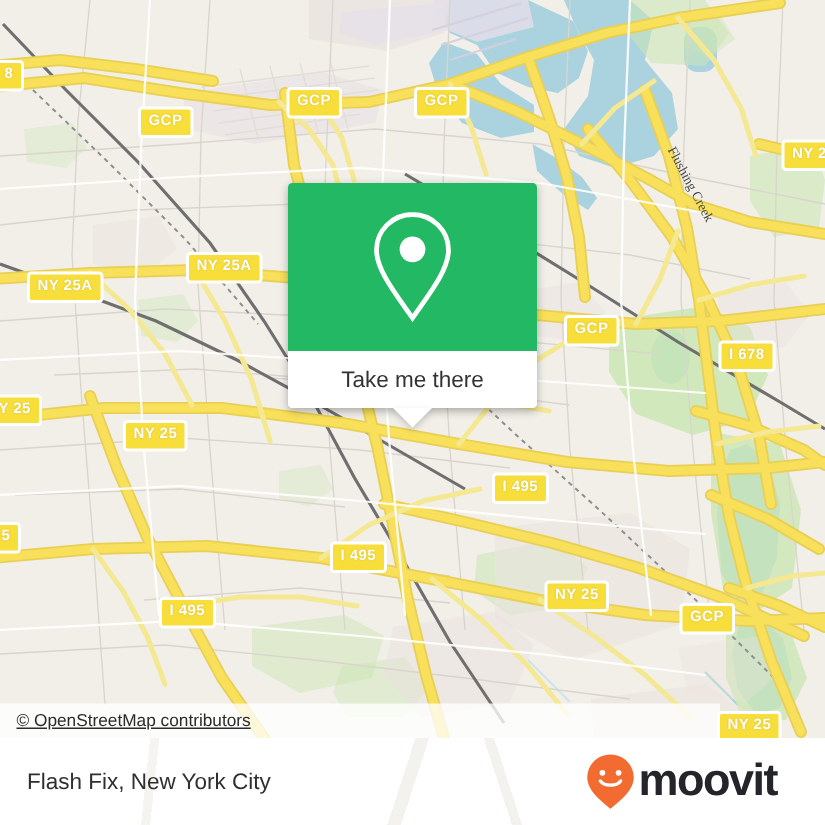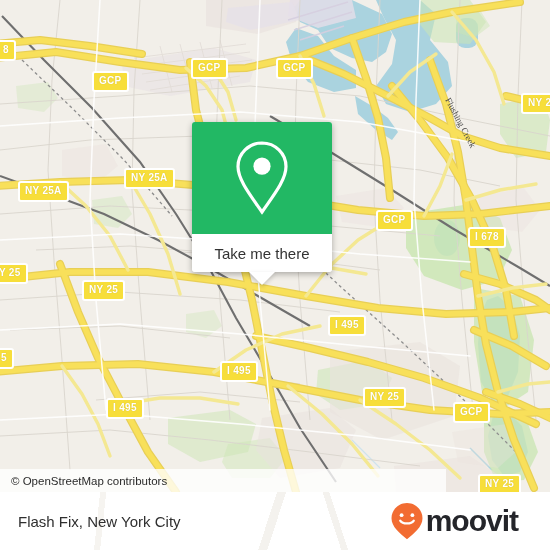--- a/index.html
+++ b/index.html
@@ -43,21 +43,21 @@
     font-size: 9px;
     color: #4a4a4a;
     white-space: nowrap;
     font-family: "Liberation Serif", serif;
   }
 
   
   .popup {
     position: absolute;
     left: 192px; top: 122px;
-    width: 140px;
+    width: 166px;
     border-radius: 3px;
     box-shadow: 0 2px 6px rgba(0,0,0,.30);
     overflow: visible;
     z-index: 40;
   }
   .popup-head {
     background: #22b864;
     height: 112px;
     border-radius: 3px 3px 0 0;
     display: flex; align-items: center; justify-content: center;
@@ -82,27 +82,28 @@
     border-left: 13px solid transparent;
     border-right: 13px solid transparent;
     border-top: 13px solid #ffffff;
     filter: drop-shadow(0 2px 2px rgba(0,0,0,.18));
   }
 
   
   .attribution {
     position: absolute;
     left: 0; bottom: 0;
-    width: 446px; height: 23px;
+    width: 480px; height: 23px;
     background: rgba(255,255,255,.78);
     display: flex; align-items: center;
     padding-left: 11px;
     font-size: 11.5px;
     color: #2b2b2b;
     z-index: 30;
+    text-decoration: underline;
   }
 
   
   .footer {
     position: absolute;
     left: 0; top: 492px;
     width: 550px; height: 58px;
     background: #ffffff;
     display: flex; align-items: center;
     justify-content: space-between;
@@ -332,21 +333,21 @@
     </div>
 
     <div class="shield" style="left:-4px;  top:40px;">8</div>
     <div class="shield" style="left:92px;  top:71px;">GCP</div>
     <div class="shield" style="left:191px; top:58px;">GCP</div>
     <div class="shield" style="left:276px; top:58px;">GCP</div>
     <div class="shield" style="left:521px; top:93px;">NY 2</div>
     <div class="shield" style="left:18px;  top:181px;">NY 25A</div>
     <div class="shield" style="left:124px; top:168px;">NY 25A</div>
     <div class="shield" style="left:376px; top:210px;">GCP</div>
-    <div class="shield" style="left:468px; top:227px;">I 678</div>
+    <div class="shield" style="left:479px; top:227px;">I 678</div>
     <div class="shield" style="left:-8px;  top:263px;">Y 25</div>
     <div class="shield" style="left:82px;  top:280px;">NY 25</div>
     <div class="shield" style="left:-6px;  top:348px;">5</div>
     <div class="shield" style="left:328px; top:315px;">I 495</div>
     <div class="shield" style="left:220px; top:361px;">I 495</div>
     <div class="shield" style="left:106px; top:398px;">I 495</div>
     <div class="shield" style="left:363px; top:387px;">NY 25</div>
     <div class="shield" style="left:453px; top:402px;">GCP</div>
     <div class="shield" style="left:478px; top:474px;">NY 25</div>
 

